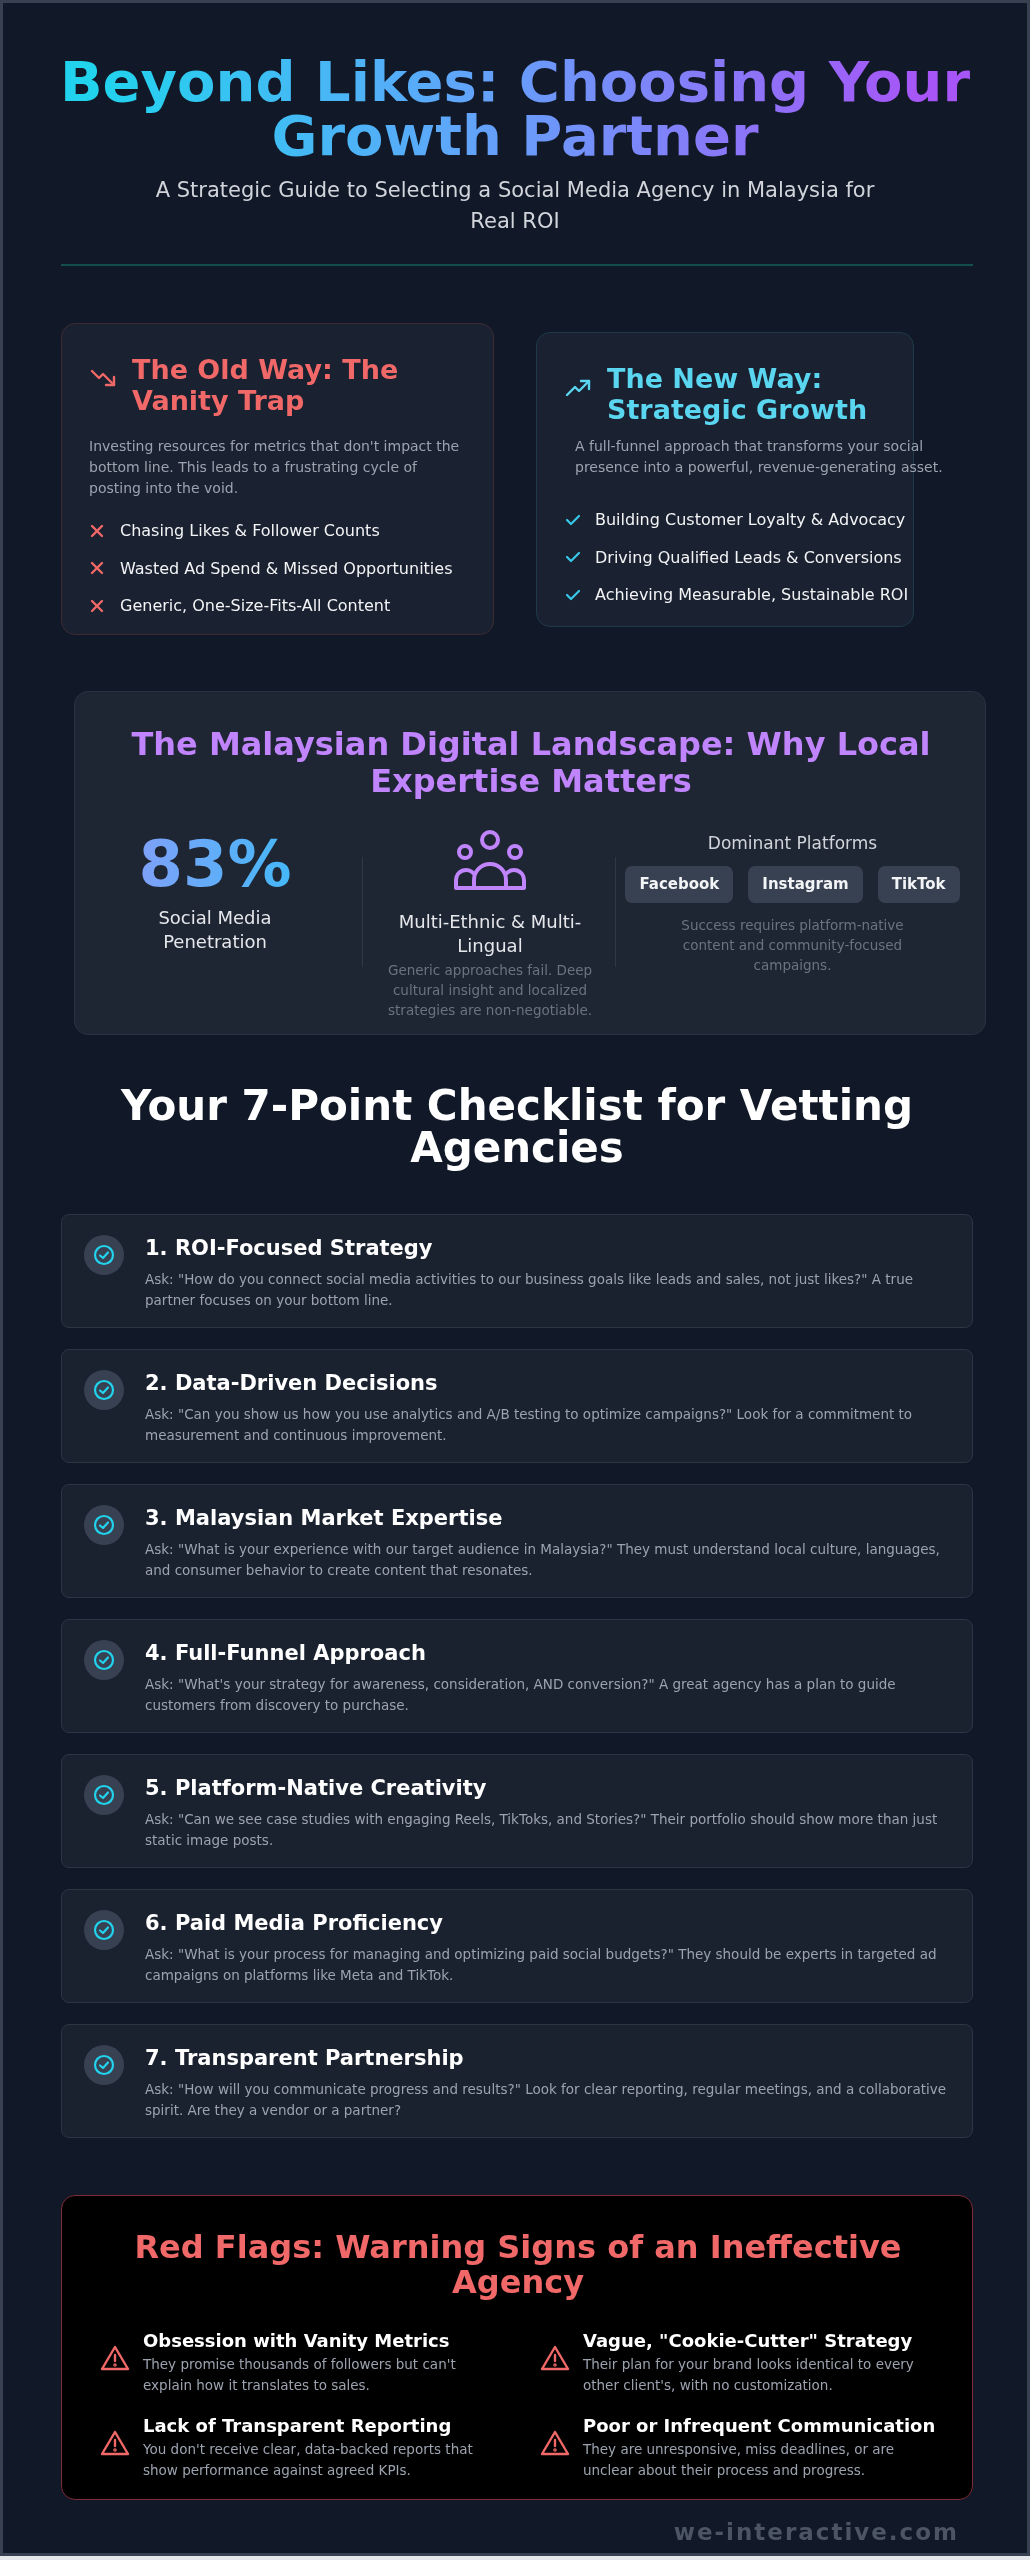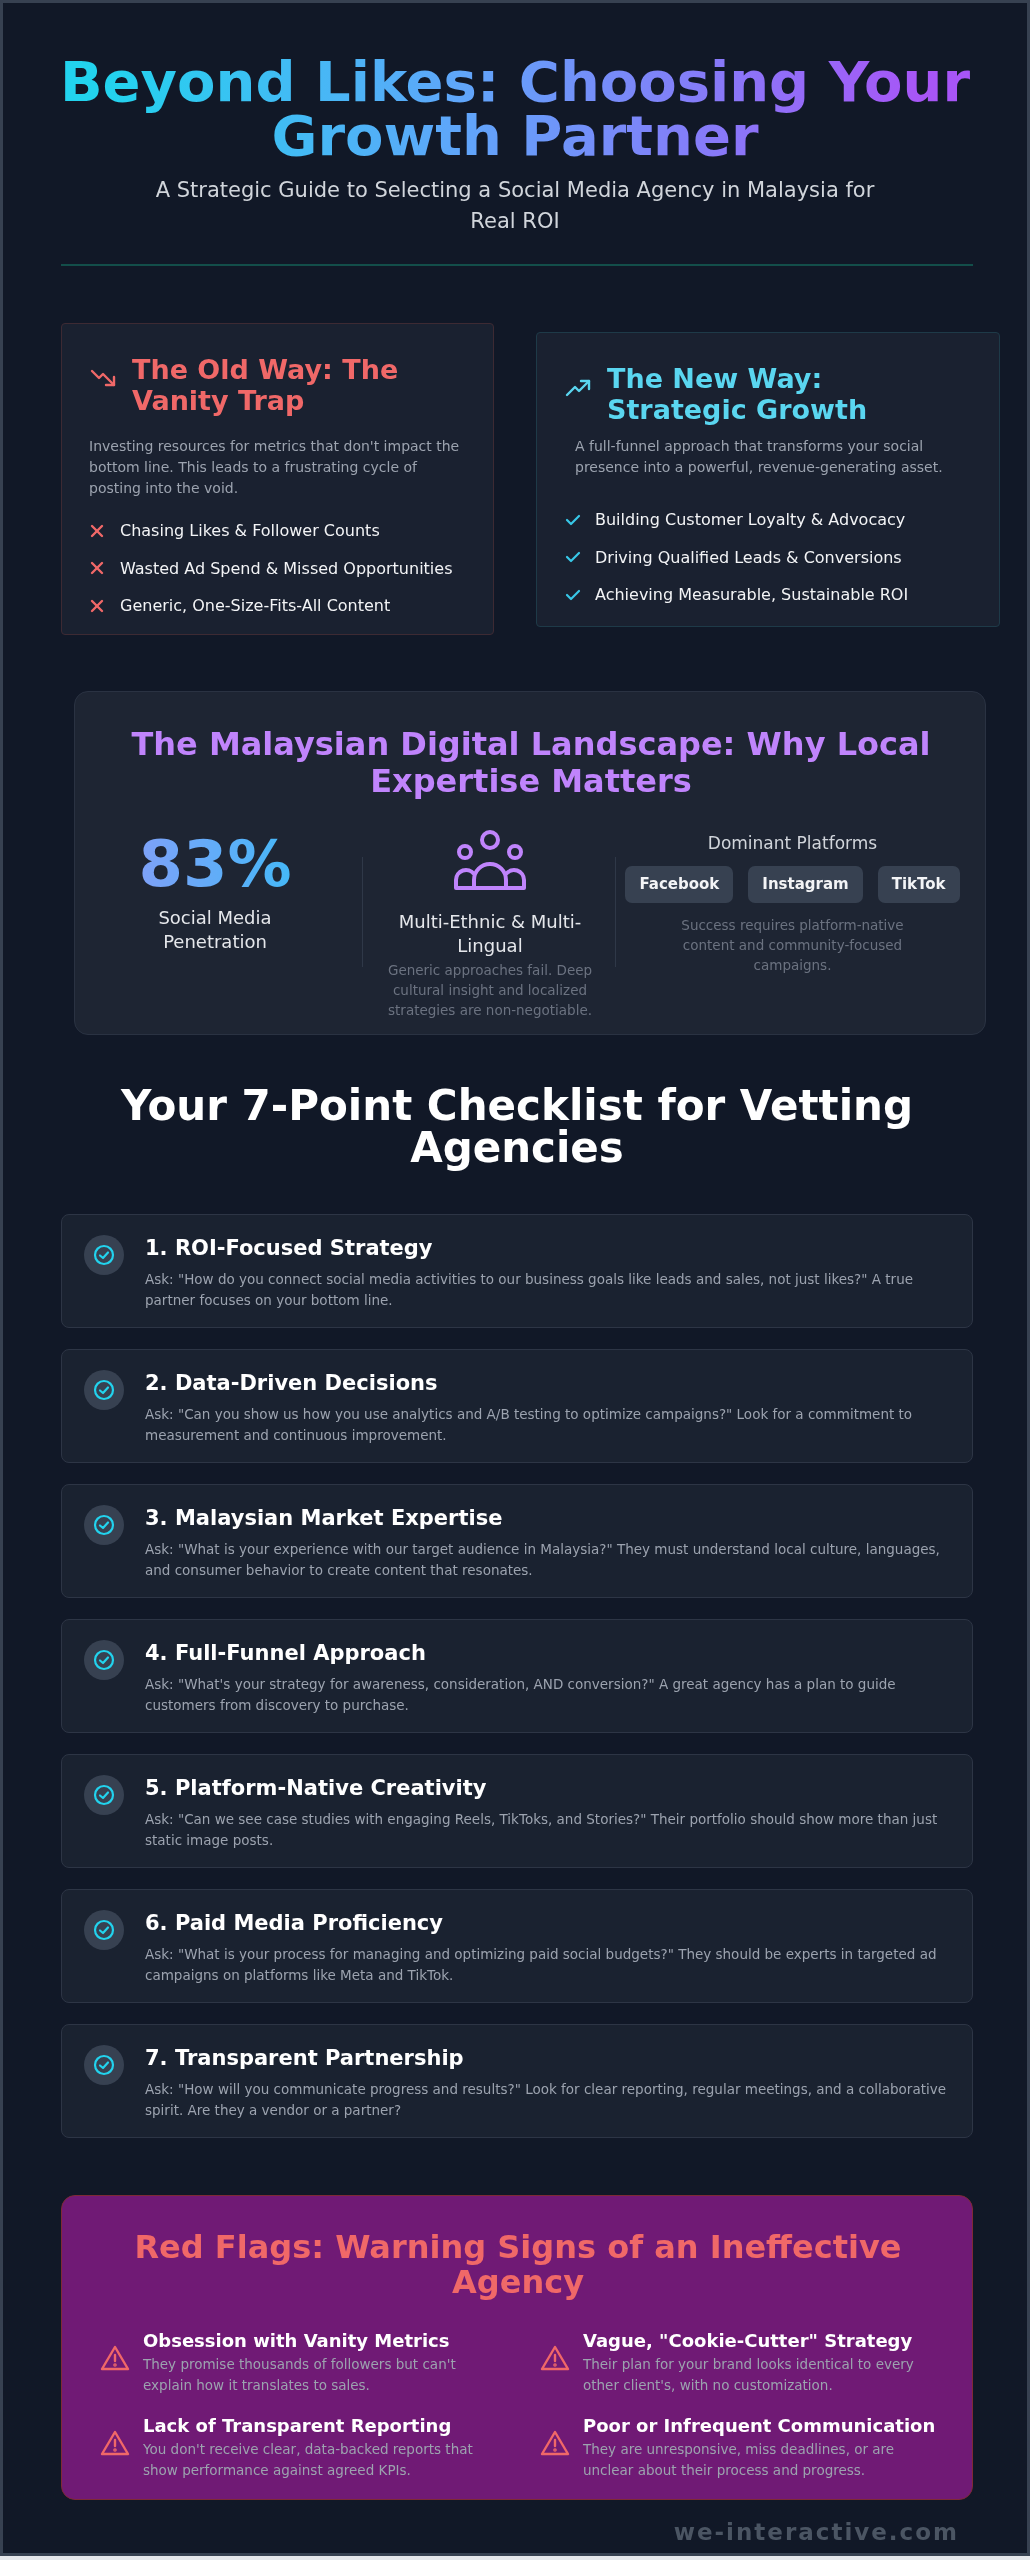--- a/index.html
+++ b/index.html
@@ -18,24 +18,24 @@
     -webkit-background-clip: text; background-clip: text; color: transparent;
   }
   .hero-sub {
     position: absolute; top: 172px; left: 130px; width: 764px; text-align: center;
     color: #d1d5db; font-size: 21px; line-height: 31px;
   }
   .hero-rule { position: absolute; top: 261px; left: 58px; width: 912px; height: 2px; background: #134e4a; }
 
   
   .card {
-    position: absolute; background: #1a2130; border-radius: 4px;
+    position: absolute; background: #1a2130; border-radius: 14px;
   }
   .card.old { left: 58px; top: 320px; width: 433px; height: 312px; border: 1px solid #3d2a33; }
-  .card.new { left: 533px; top: 329px; width: 464px; height: 295px; border: 1px solid #1e3a48; }
+  .card.new { left: 533px; top: 329px; width: 378px; height: 295px; border: 1px solid #1e3a48; }
   .card-head { position: absolute; left: 28px; top: 30px; display: flex; align-items: flex-start; }
   .card-head .ic { width: 30px; margin-top: 14px; margin-right: 12px; }
   .card-title { font-size: 27px; font-weight: bold; line-height: 31px; }
   .old .card-title { color: #f06868; }
   .new .card-title { color: #5ad6f0; }
   .card-desc { position: absolute; left: 27px; color: #9ca3af; font-size: 14px; line-height: 21px; }
   .old .card-desc { top: 112px; width: 380px; }
   .new .card-desc { top: 103px; width: 380px; margin-left: 11px; }
   .card-list { position: absolute; left: 28px; list-style: none; }
   .old .card-list { top: 188px; }
@@ -86,21 +86,21 @@
   .ck-badge {
     position: absolute; left: 22px; top: 20px; width: 40px; height: 40px; border-radius: 50%;
     background: #374151; display: flex; align-items: center; justify-content: center;
   }
   .ck-title { position: absolute; left: 83px; top: 20px; color: #ffffff; font-size: 21px; font-weight: bold; line-height: 26px; }
   .ck-desc { position: absolute; left: 83px; top: 54px; width: 810px; color: #9ca3af; font-size: 13.5px; line-height: 20.5px; }
 
   
   .flags {
     position: absolute; left: 58px; top: 2192px; width: 912px; height: 305px;
-    background: #701a75; border: 1.5px solid #7f2a35; border-radius: 14px;
+    background: #000000; border: 1.5px solid #7f2a35; border-radius: 14px;
   }
   .flags-title {
     position: absolute; top: 34px; left: 40px; width: 832px; text-align: center;
     color: #f06868; font-size: 32px; font-weight: bold; line-height: 35px;
   }
   .flag { position: absolute; width: 400px; }
   .flag .wi { position: absolute; left: 0; top: 14px; }
   .flag-title { position: absolute; left: 43px; top: 0; color: #ffffff; font-size: 18px; font-weight: bold; line-height: 22px; white-space: nowrap; }
   .flag-desc { position: absolute; left: 43px; top: 24px; width: 360px; color: #9ca3af; font-size: 13.5px; line-height: 20.5px; }
 

